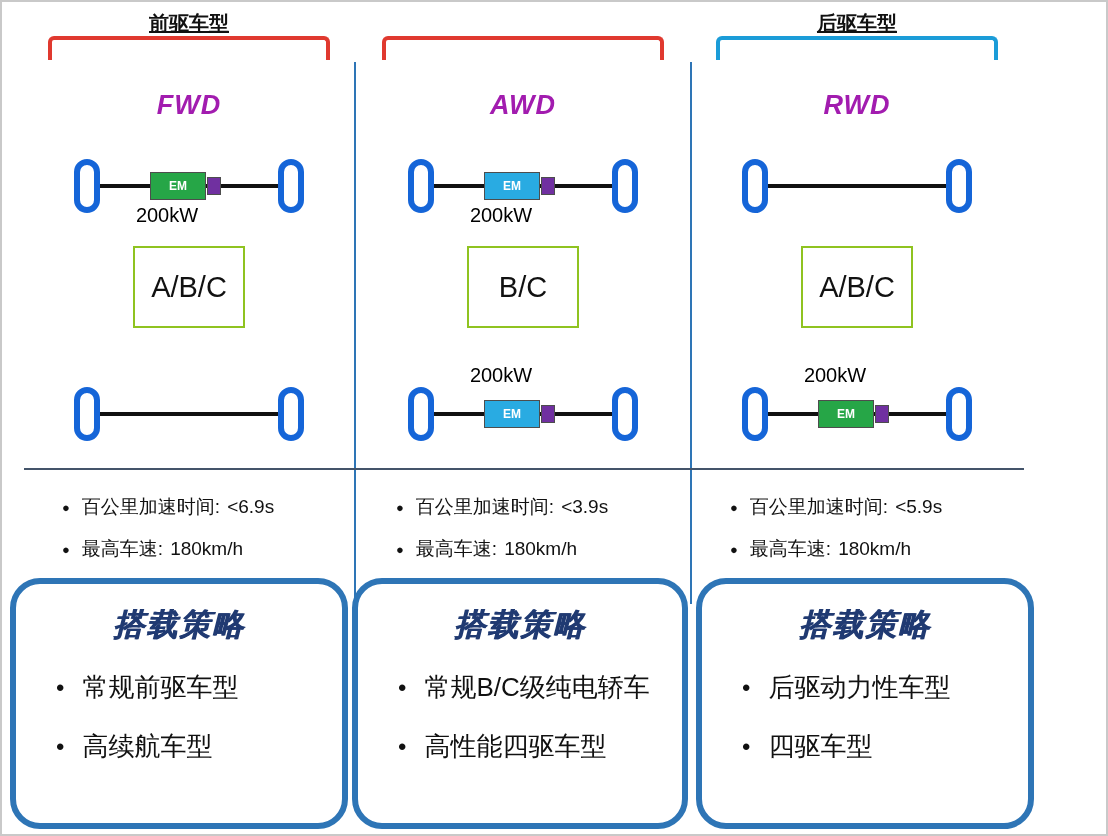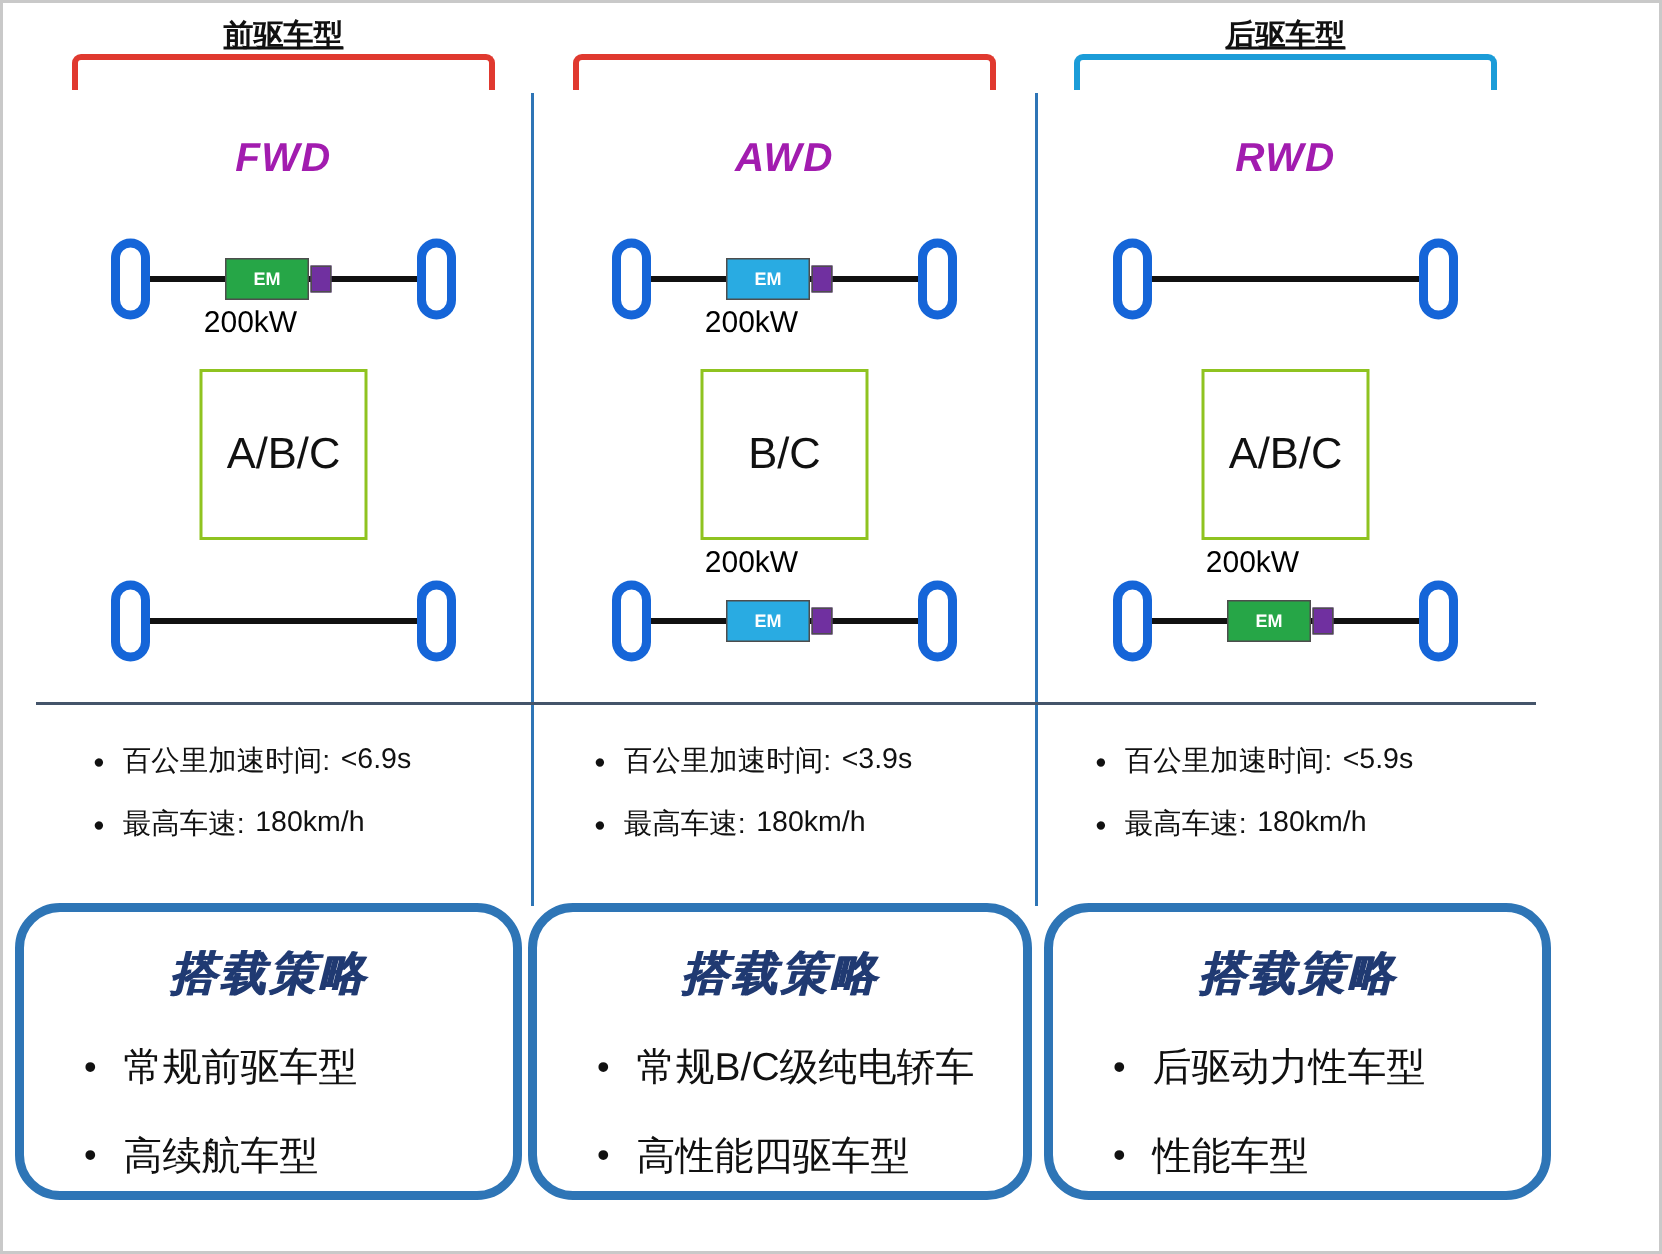--- a/index.html
+++ b/index.html
@@ -47,33 +47,33 @@
   .motor.blue  { background:#29abe2; }
   .connector { position:absolute; top:23px; left:133px; width:14px; height:18px;
                background:#7030a0; border:1px solid #4d4d4d; }
   .power { position:absolute; left:28px; width:130px; text-align:center;
            font-size:20px; color:#000000; }
   .power.below { top:50px; }
   .power.above { top:-18px; }
 
   
   .class-box { position:absolute; top:244px; left:50%; transform:translateX(-50%);
-               width:112px; height:114px; border:2px solid #8fc320; background:#fff;
+               width:112px; height:82px; border:2px solid #8fc320; background:#fff;
                display:flex; align-items:center; justify-content:center;
                font-size:29px; color:#111; }
 
   
   .specs { position:absolute; top:484px; left:0; right:0; }
   .spec-row { display:flex; align-items:center; padding-left:38px; height:42px;
               font-size:19px; color:#111; }
   .spec-bullet { font-size:13px; margin-right:12px; color:#111; }
   .spec-value { margin-left:7px; }
 
   
-  .strategy { position:absolute; top:600px; height:198px; background:#fff;
+  .strategy { position:absolute; top:576px; height:251px; background:#fff;
               border:6px solid #2e75b6; border-radius:30px; }
   .col1 .strategy { left:-14px; right:6px; }
   .col2 .strategy { left:-6px;  right:0px; }
   .col3 .strategy { left:4px;   right:-12px; }
   .strategy-title { margin-top:20px; text-align:center; font-size:31px;
                     font-weight:bold; font-style:italic; letter-spacing:2px;
                     color:#203a72; text-shadow:1px 0 0 #203a72; }
   .strategy-items { margin-top:24px; }
   .strategy-item { display:flex; align-items:center; padding-left:40px;
                    font-size:26px; color:#111; margin-bottom:24px; }
@@ -233,19 +233,19 @@
 
     <div class="strategy">
       <div class="strategy-title">搭载策略</div>
       <div class="strategy-items">
         <div class="strategy-item">
           <span class="strategy-bullet">•</span>
           <span>后驱动力性车型</span>
         </div>
         <div class="strategy-item">
           <span class="strategy-bullet">•</span>
-          <span>性能车型</span>
+          <span>四驱车型</span>
         </div>
       </div>
     </div>
   </div>
 
 </div>
 
 </body></html>

